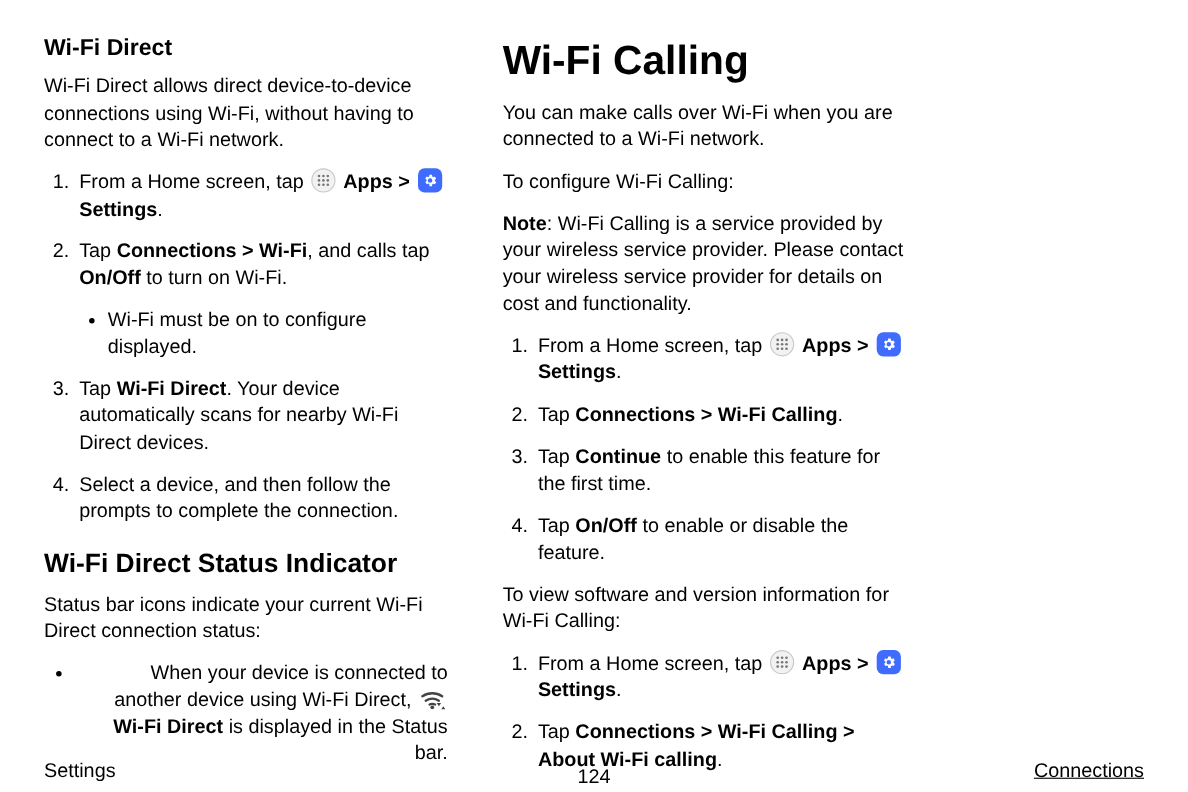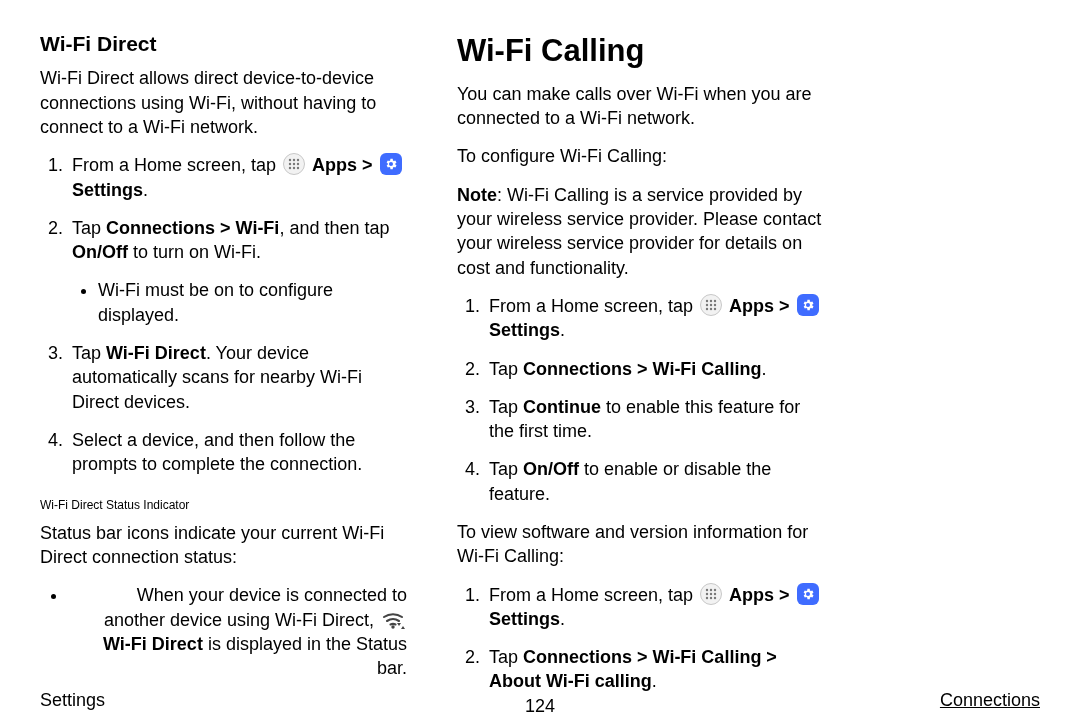--- a/index.html
+++ b/index.html
@@ -24,32 +24,32 @@
     box-sizing: border-box;
     padding-right: 25px;
     font-size: 18px;
     line-height: 1.35;
   }
   .col + .col {
     padding-left: 25px;
     padding-right: 10px;
   }
   h1.big {
-    font-size: 31px;
+    font-size: 37px;
     font-weight: 700;
     margin: 0 0 10px 0;
   }
   h2.mid {
     font-size: 21px;
     font-weight: 700;
     margin: 0 0 8px 0;
   }
   h3.small {
-    font-size: 12px;
-    font-weight: 400;
+    font-size: 24px;
+    font-weight: 700;
     margin: 20px 0 8px 0;
   }
   p {
     margin: 0 0 14px 0;
   }
   ol.steps {
     list-style: decimal;
     margin: 0 0 0 0;
     padding-left: 28px;
   }
@@ -155,21 +155,21 @@
         <b> Apps </b>
         <b class="chev">&gt;</b>
         <span class="icon icon-settings">
           <svg viewBox="0 0 24 24">
               <path fill="#fff" d="M19.4 13a7.8 7.8 0 000-2l2-1.6-2-3.4-2.4 1a7.6 7.6 0 00-1.7-1L15 3h-4l-.4 2.9a7.6 7.6 0 00-1.7 1l-2.4-1-2 3.4L6.6 11a7.8 7.8 0 000 2l-2 1.6 2 3.4 2.4-1a7.6 7.6 0 001.7 1L11 21h4l.4-2.9a7.6 7.6 0 001.7-1l2.4 1 2-3.4zM12 15.5A3.5 3.5 0 1115.5 12 3.5 3.5 0 0112 15.5z"></path>
             </svg>
         </span>
         <b> Settings</b><span>.</span>
       </li>
       <li>
-        <span>Tap </span><b>Connections &gt; Wi-Fi</b><span>, and then tap </span><b>On/Off</b><span> to turn on Wi-Fi.</span>
+        <span>Tap </span><b>Connections &gt; Wi-Fi</b><span>, and calls tap </span><b>On/Off</b><span> to turn on Wi-Fi.</span>
         <ul class="inner">
           <li>Wi-Fi must be on to configure displayed.</li>
         </ul>
       </li>
       <li>
         <span>Tap </span><b>Wi-Fi Direct</b><span>. Your device automatically scans for nearby Wi-Fi Direct devices.</span>
       </li>
       <li>Select a device, and then follow the prompts to complete the connection.</li>
     </ol>
 

